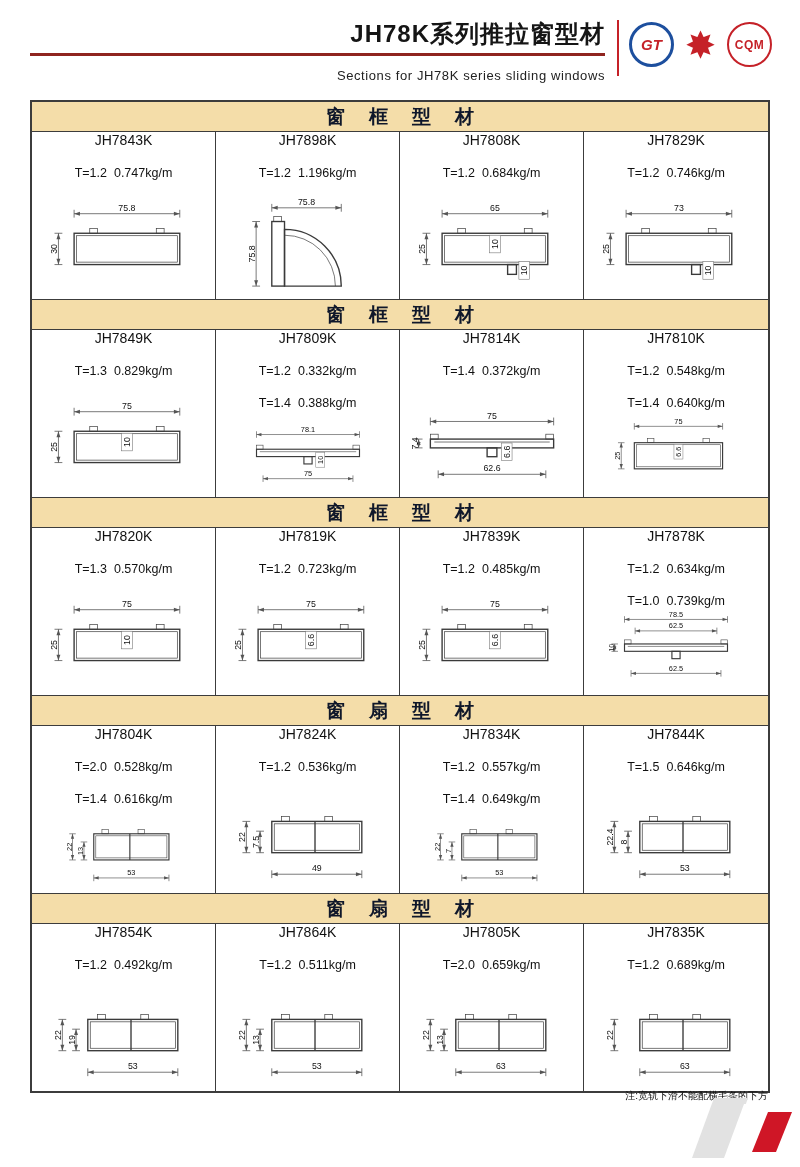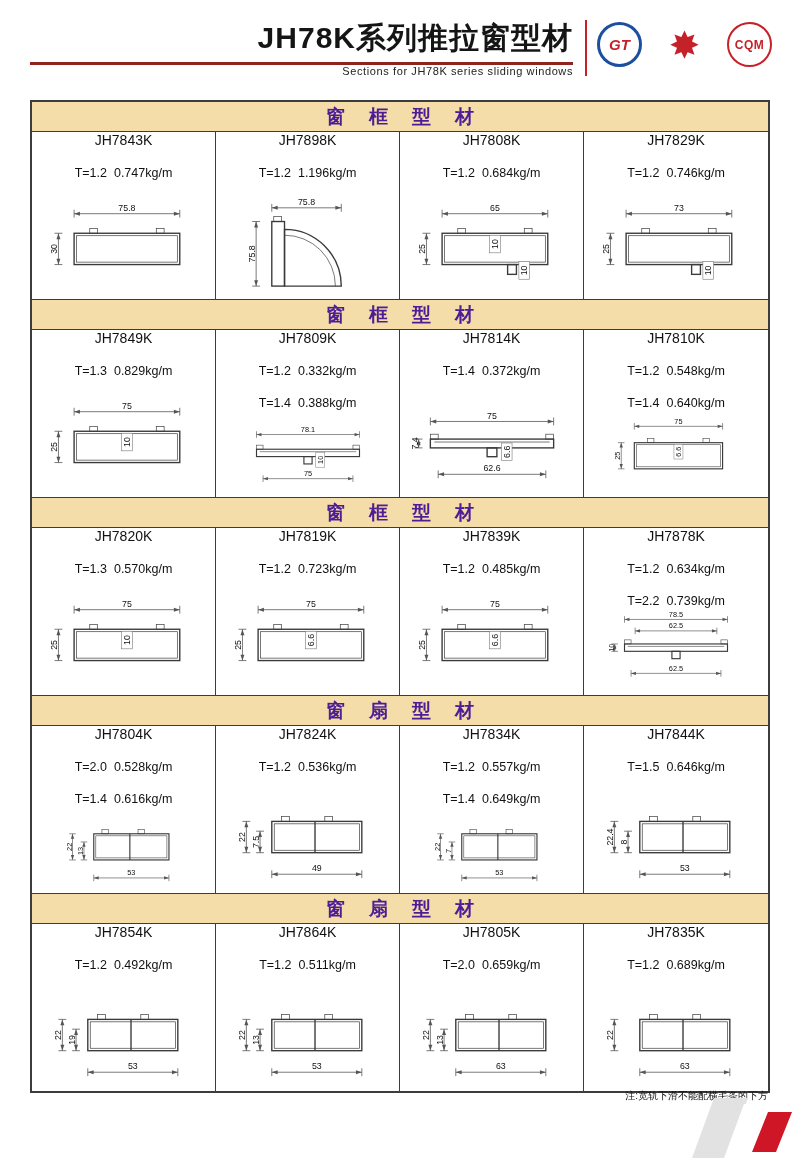--- a/index.html
+++ b/index.html
@@ -2,34 +2,34 @@
 <html><head>
 <meta charset="utf-8">
 <style>
   *{box-sizing:border-box;margin:0;padding:0}
   html,body{width:800px;height:1167px;background:#fff;font-family:"Liberation Sans",sans-serif;}
   .page{position:absolute;top:0;left:0;width:800px;height:1167px;background:#fff;overflow:hidden}
 
   
   .header{position:absolute;top:18px;left:30px;right:28px;display:flex;align-items:flex-start}
   .header-text{flex:1;text-align:right;margin-right:12px}
-  .title{font-size:30px;font-weight:bold;color:#151515;letter-spacing:1px;white-space:nowrap}
+  .title{font-size:24px;font-weight:bold;color:#151515;letter-spacing:1px;white-space:nowrap}
   .rule{height:3px;background:#8f241f;margin-top:3px}
-  .subtitle{font-size:11px;color:#222;margin-top:0;letter-spacing:.6px}
+  .subtitle{font-size:13px;color:#222;margin-top:12px;letter-spacing:.6px}
   .hdr-divider{width:2px;height:56px;background:#c52128;margin:2px 10px 0 0}
-  .logos{display:flex;gap:20px;align-items:flex-end;padding-top:4px}
+  .logos{display:flex;gap:4px;align-items:flex-end;padding-top:4px}
   .logo{width:45px;height:45px;border-radius:50%;display:flex;align-items:center;justify-content:center;font-weight:bold;background:#fff}
   .logo-1{border:3px solid #1d4f9e;color:#c52128;font-style:italic;font-size:15px}
   .logo-2{color:#c52128;font-size:34px;line-height:1}
   .logo-3{border:2.5px solid #c52128;color:#c52128;font-size:12px;letter-spacing:.5px}
 
   
   .catalog{position:absolute;left:30px;right:30px;top:100px;border:2px solid #3c3c3c;background:#fff}
   .band{height:30px;background:#f4dda9;border-bottom:1px solid #3c3c3c;display:flex;align-items:center;justify-content:center}
-  .band-title{font-size:19px;font-weight:bold;color:#4c1d95;letter-spacing:24px;text-indent:24px;white-space:nowrap}
+  .band-title{font-size:19px;font-weight:bold;color:#0f172a;letter-spacing:24px;text-indent:24px;white-space:nowrap}
   .row{display:grid;grid-template-columns:1fr 1fr 1fr 1fr}
   .section{border-bottom:1px solid #3c3c3c}
   .section:last-child{border-bottom:none}
   .cell{border-right:1px solid #3c3c3c;height:167px;display:flex;flex-direction:column;align-items:center;overflow:hidden}
   .cell:last-child{border-right:none}
   .model{font-size:14px;color:#111}
   .spec{font-size:12.5px;color:#111;margin-top:18px;white-space:pre}
   .drawing{margin-top:auto;margin-bottom:2px}
   svg text{font-size:9px;fill:#111}
   .dln{stroke:#555;stroke-width:.8;fill:none}
@@ -357,21 +357,21 @@
               <rect x="44.5" y="42.5" width="103" height="27" class="prof2"></rect>
               <rect x="58" y="35" width="8" height="5" class="prof2"></rect>
               <rect x="126" y="35" width="8" height="5" class="prof2"></rect>
               <rect x="90.5" y="42" width="11" height="18" class="lblbox"></rect>
               <text x="96" y="51" text-anchor="middle" transform="rotate(-90 96 51)" dy="3">6.6</text>
             </svg>
           </div>
           <div class="cell">
             <div class="model">JH7878K</div>
             <div class="spec">T=1.2  0.634kg/m</div>
-            <div class="spec">T=2.2  0.739kg/m</div>
+            <div class="spec">T=1.0  0.739kg/m</div>
             <svg class="drawing" viewBox="0 0 186 104" width="182" height="104">
               <line x1="30" y1="14" x2="156" y2="14" class="dln"></line>
               <line x1="30" y1="10" x2="30" y2="18" class="dln"></line>
               <line x1="156" y1="10" x2="156" y2="18" class="dln"></line>
               <path d="M 30 14 l 6 -2 l 0 4 Z" class="arr"></path>
               <path d="M 156 14 l -6 -2 l 0 4 Z" class="arr"></path>
               <text x="93" y="11" text-anchor="middle">78.5</text>
               <line x1="43" y1="28" x2="143" y2="28" class="dln"></line>
               <line x1="43" y1="24" x2="43" y2="32" class="dln"></line>
               <line x1="143" y1="24" x2="143" y2="32" class="dln"></line>

